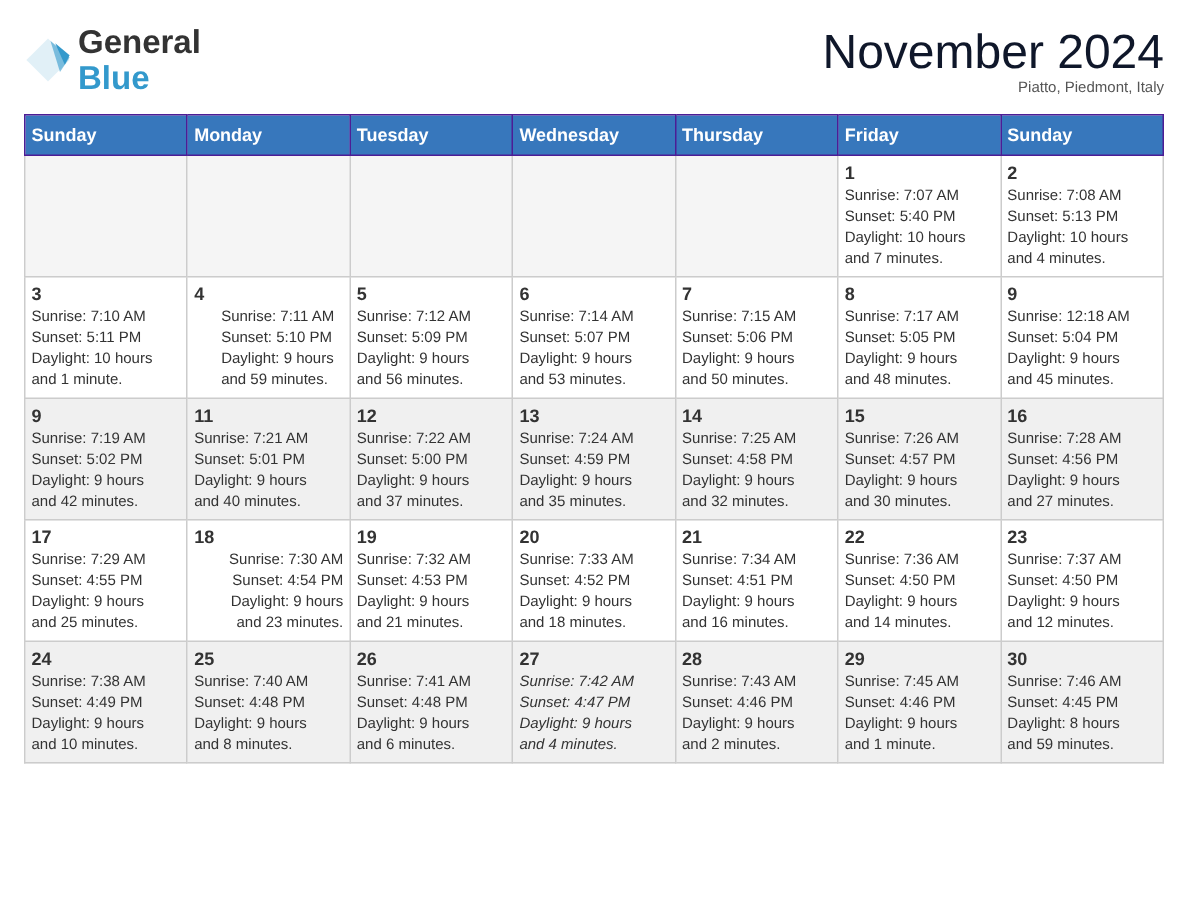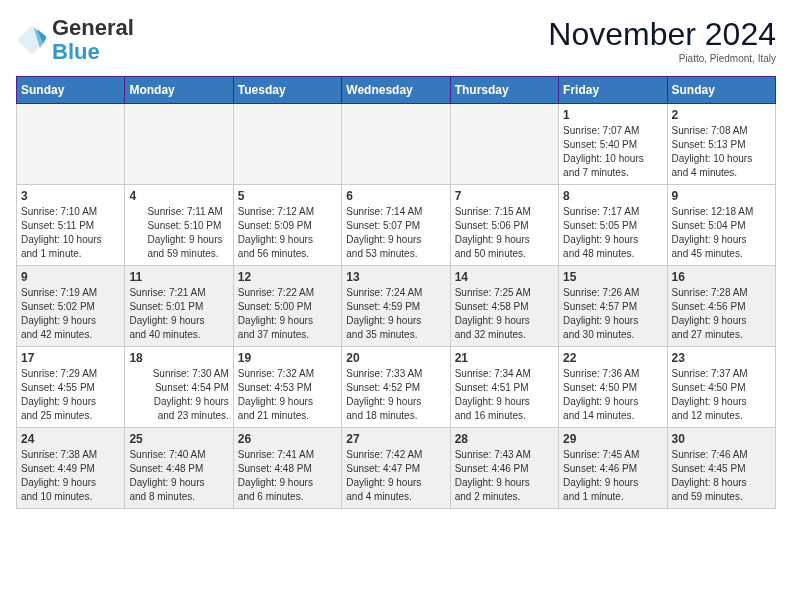--- a/index.html
+++ b/index.html
@@ -310,21 +310,21 @@
         </td>
         <td class="shaded">
           <span class="day-num">26</span>
           <div class="day-info" style="white-space: pre-line;">Sunrise: 7:41 AM
 Sunset: 4:48 PM
 Daylight: 9 hours
 and 6 minutes.</div>
         </td>
         <td class="shaded">
           <span class="day-num">27</span>
-          <div class="day-info" style="white-space: pre-line;">Sunrise: 7:42 AM
+          <div class="day-info" style="white-space: pre-line; font-style: italic;">Sunrise: 7:42 AM
 Sunset: 4:47 PM
 Daylight: 9 hours
 and 4 minutes.</div>
         </td>
         <td class="shaded">
           <span class="day-num">28</span>
           <div class="day-info" style="white-space: pre-line;">Sunrise: 7:43 AM
 Sunset: 4:46 PM
 Daylight: 9 hours
 and 2 minutes.</div>

